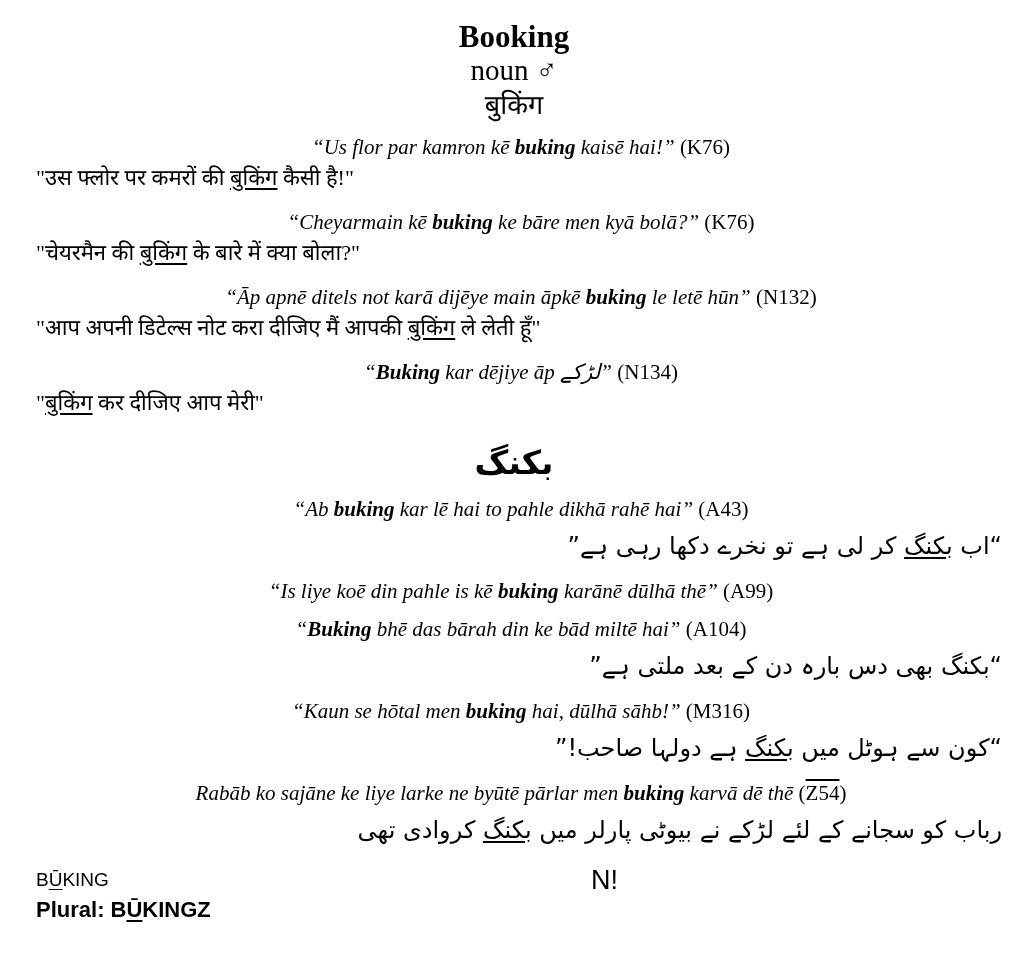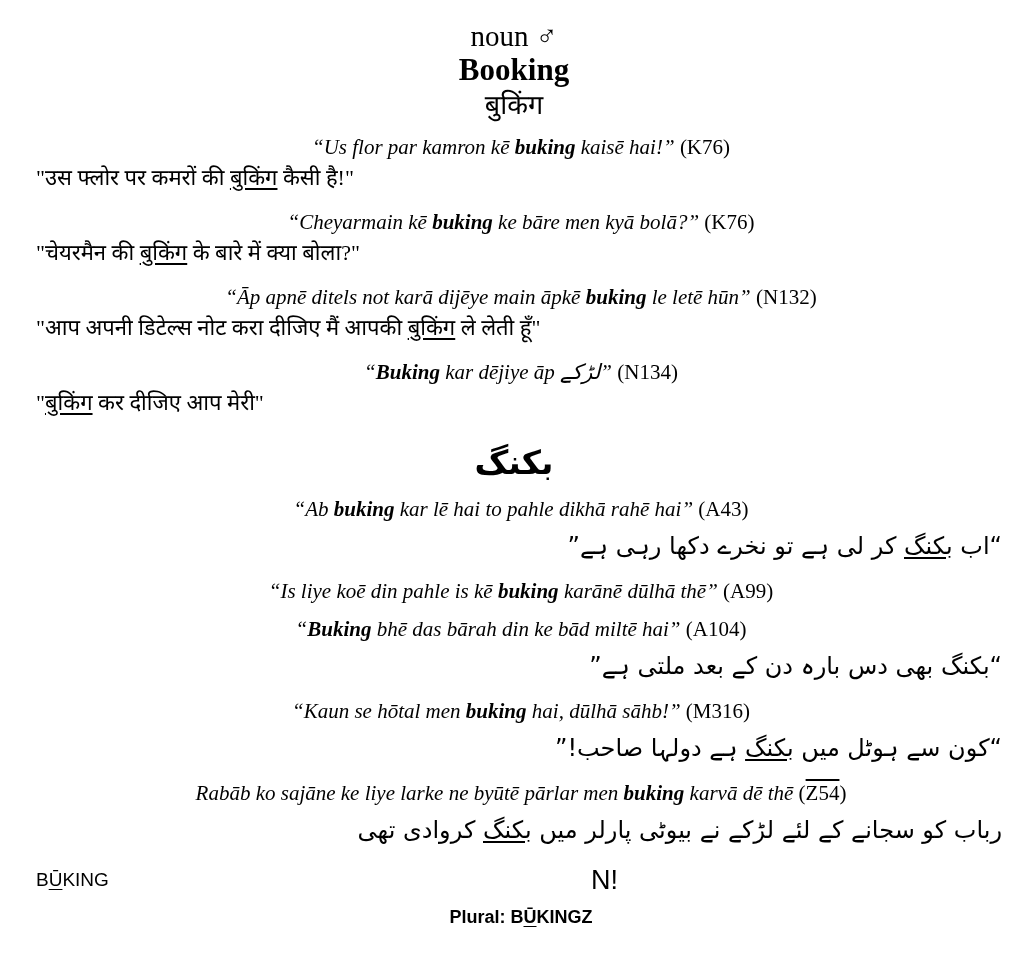--- a/index.html
+++ b/index.html
@@ -86,35 +86,34 @@
     display: inline-block;
   }
   .footer .note {
     position: absolute;
     left: 555px;
     top: 0;
     font-size: 27px;
     line-height: 32px;
   }
   .footer .plural {
-    font-size: 18px;
+    font-size: 22px;
     font-weight: bold;
     line-height: 24px;
-    margin-top: 9px;
-    text-align: center;
+    margin-top: 2px;
   }
 </style>
 </head>
 <body>
 
 <div class="page">
 
+  <div class="center title">Booking</div>
+
   <div class="center pos-line"><span>noun </span><span class="gender">♂</span></div>
-
-  <div class="center title">Booking</div>
 
   <div class="center hindi-headword">बुकिंग</div>
 
   <div class="examples">
 
     <div class="example">
       <div class="roman"><span>“Us flor par kamron kē </span><span class="bold">buking</span><span> kaisē hai!”</span><span class="cite"> (K76)</span></div>
       <div class="hindi-line"><span>"उस फ्लोर पर कमरों की </span><span class="und">बुकिंग</span><span> कैसी है!"</span></div>
     </div>
 

